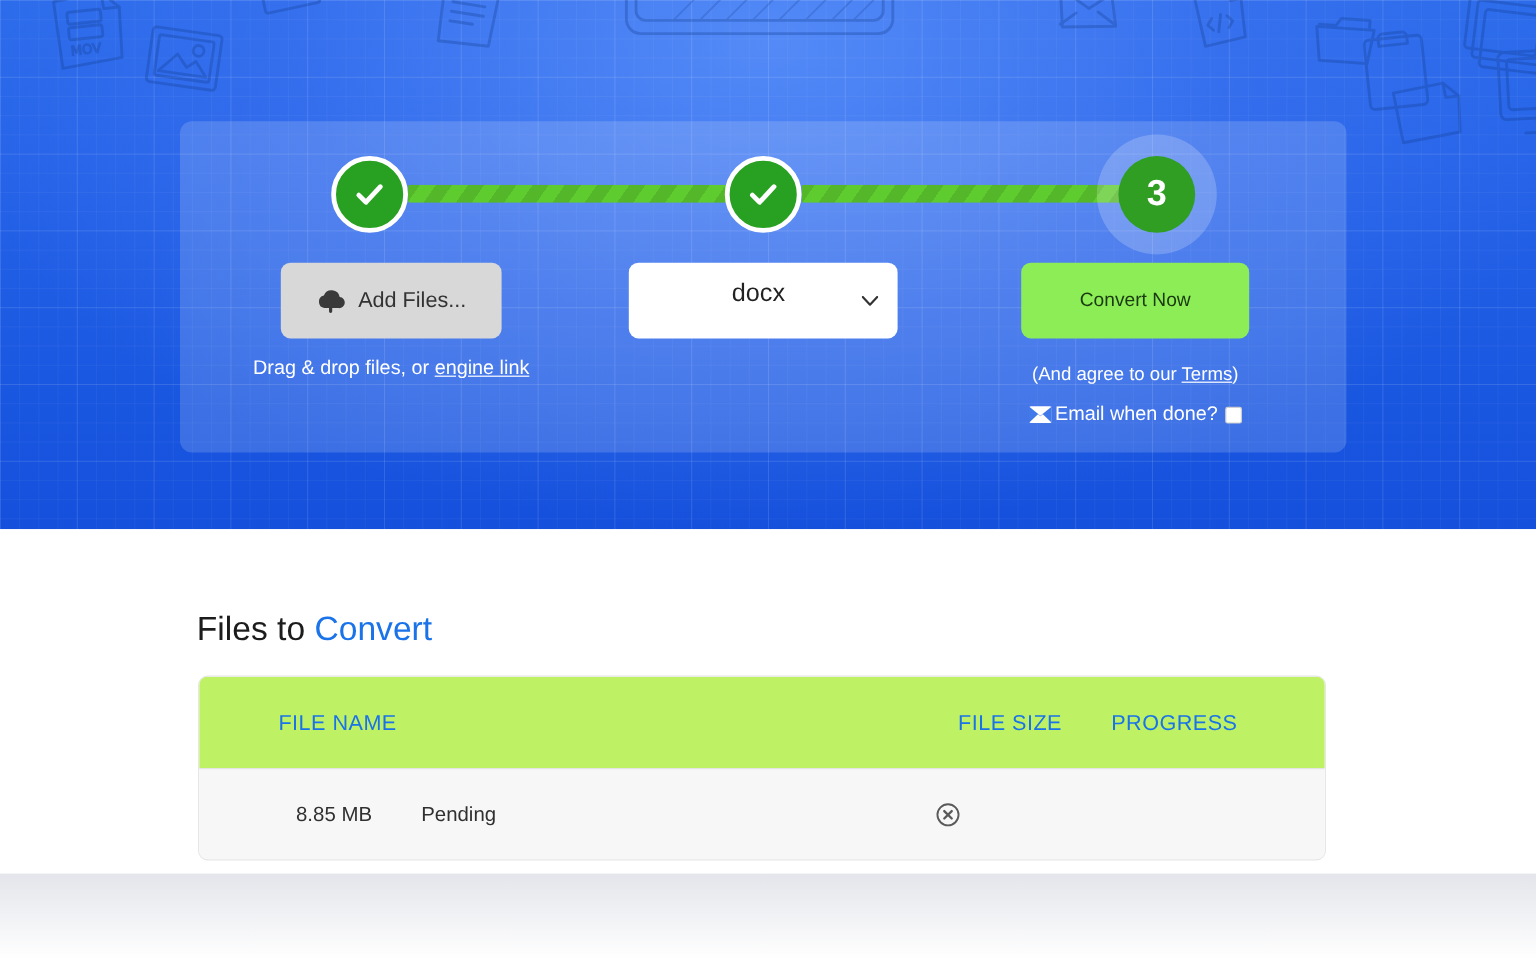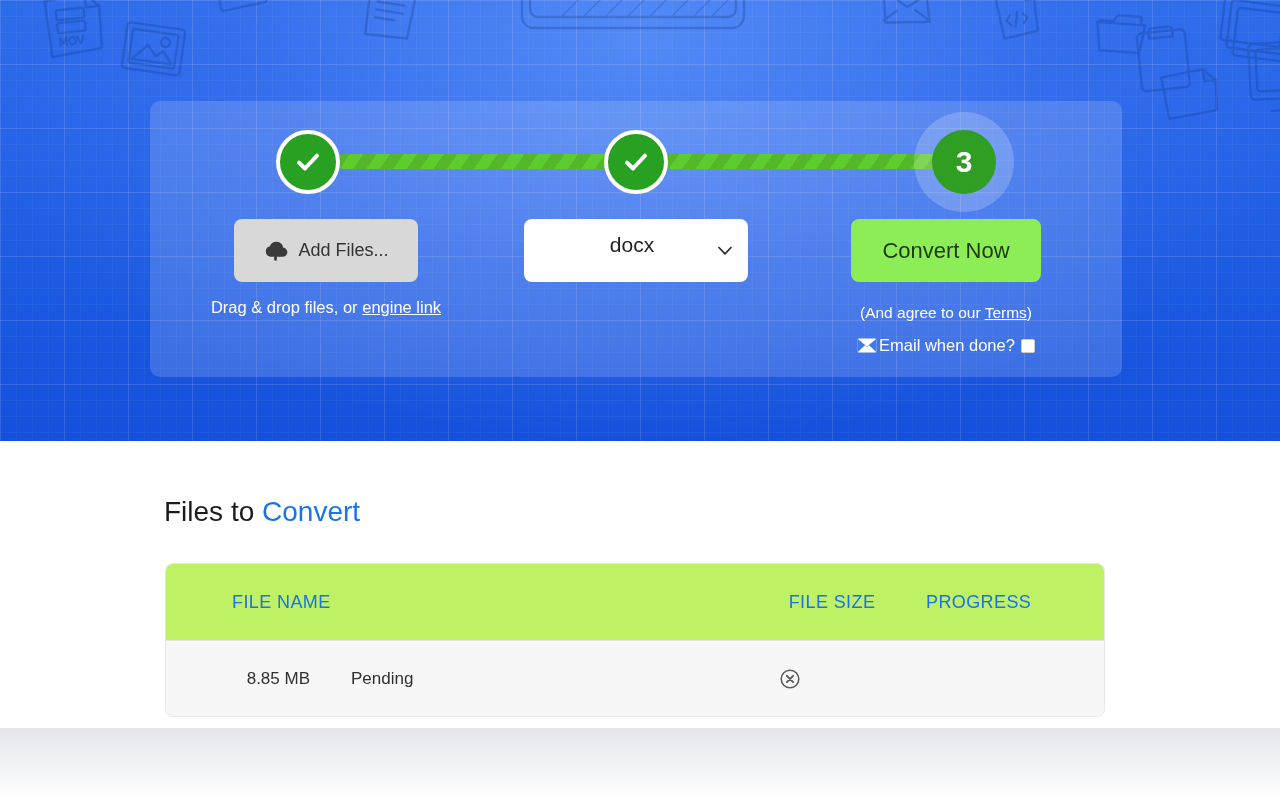--- a/index.html
+++ b/index.html
@@ -115,21 +115,21 @@
   .select-wrap .chev {
     position: absolute; right: 16px; top: 50%;
     transform: translateY(-50%);
     pointer-events: none;
   }
 
   #convert-now-button {
     width: 190px; height: 63px;
     background: #8ced56;
     border: none; border-radius: 8px;
-    color: #1b3a10; font-size: 22px;
+    color: #1b3a10; font-size: 16px;
     font-family: "Liberation Sans", sans-serif;
     cursor: pointer;
     padding-left: 6px;
   }
   #terms-line {
     margin-top: 22px;
     color: #ffffff; font-size: 15.5px;
     font-family: "Liberation Sans", sans-serif;
   }
   #terms-link { color: #ffffff; text-decoration: underline; cursor: pointer; }
@@ -149,21 +149,21 @@
 
   
   #files-section {
     position: absolute;
     left: 0; top: 441px;
     width: 1280px; height: 359px;
     background: #ffffff;
   }
   #files-heading {
     position: absolute;
-    left: 164px; top: 55px;
+    left: 164px; top: 67px;
     font-size: 28px;
     color: #1c1c1c;
     font-family: "Liberation Sans", sans-serif;
   }
   #files-heading .accent { color: #1a73e8; }
 
   #files-table {
     position: absolute;
     left: 165px; top: 122px;
     width: 940px;
@@ -185,21 +185,21 @@
     background: #f7f7f7;
     border-top: 1px solid #e4e4e4;
     color: #303030;
     font-size: 17px;
   }
   .c-name  { width: 575px; padding-left: 20px; display: flex; align-items: center; gap: 14px; }
   .c-size  { width: 150px; text-align: right; padding-right: 6px; }
   .c-prog  { width: 160px; padding-left: 35px; }
   .c-act   { flex: 1; display: flex; justify-content: center; }
   .table-head .c-name { padding-left: 66px; }
-  .table-head .c-size { text-align: center; padding-left: 38px; }
+  .table-head .c-size { text-align: right; padding-left: 38px; }
   .fname { line-height: 1.35; max-width: 420px; }
 
   #table-shadow {
     position: absolute;
     left: 0; top: 287px;
     width: 1280px; height: 72px;
     background: linear-gradient(180deg, rgba(205,208,218,0.55) 0%, rgba(255,255,255,0) 100%);
   }
   .delete-btn { cursor: pointer; display: flex; }
 </style>

